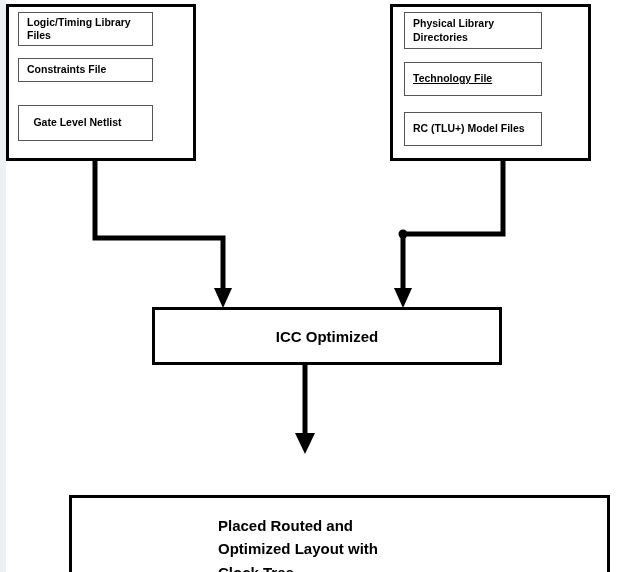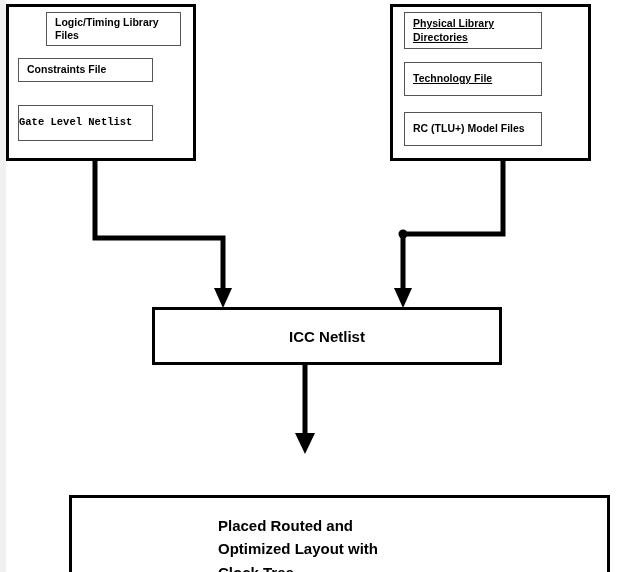--- a/index.html
+++ b/index.html
@@ -38,24 +38,24 @@
     box-sizing: border-box;
     display: flex;
     align-items: center;
     padding-left: 8px;
     font-size: 10.5px;
     font-weight: bold;
     color: #000000;
     line-height: 1.25;
   }
   .item-box.centered {
+    justify-content: center;
     padding-left: 0;
     padding-right: 16px;
     text-align: center;
-    font-family: Liberation Mono, monospace;
   }
   
   .proc-box {
     position: absolute;
     border: 3px solid #000000;
     background: #ffffff;
     box-sizing: border-box;
     display: flex;
     align-items: center;
     justify-content: center;
@@ -104,49 +104,49 @@
     <polygon points="403,308 394,288 412,288" fill="#000000"></polygon>
 
     <circle cx="403" cy="234" r="4.5" fill="#000000"></circle>
 
     <path d="M 305 365 L 305 440" stroke="#000000" stroke-width="5" fill="none"></path>
     <polygon points="305,454 295,433 315,433" fill="#000000"></polygon>
   </svg>
 
   <div class="group-box" style="left:6px; top:4px; width:190px; height:157px;"></div>
 
-  <div class="item-box" style="left:18px; top:12px; width:135px; height:34px;margin-left:28px;">
+  <div class="item-box" style="left:18px; top:12px; width:135px; height:34px;">
     <span>Logic/Timing Library Files</span>
   </div>
 
   <div class="item-box" style="left:18px; top:58px; width:135px; height:24px;">
     <span>Constraints File</span>
   </div>
 
   <div class="item-box centered" style="left:18px; top:105px; width:135px; height:36px;">
     <span>Gate Level Netlist</span>
   </div>
 
   <div class="group-box" style="left:390px; top:4px; width:201px; height:157px;"></div>
 
-  <div class="item-box" style="left:404px; top:12px; width:138px; height:37px; white-space:pre-line;text-decoration:underline;">
+  <div class="item-box" style="left:404px; top:12px; width:138px; height:37px; white-space:pre-line;">
     <span>Physical Library
 Directories</span>
   </div>
 
   <div class="item-box" style="left:404px; top:62px; width:138px; height:34px;text-decoration:underline;">
     <span>Technology File</span>
   </div>
 
   <div class="item-box" style="left:404px; top:112px; width:138px; height:34px;">
     <span>RC (TLU+) Model Files</span>
   </div>
 
   <div class="proc-box" style="left:152px; top:307px; width:350px; height:58px;">
-    <span>ICC Netlist</span>
+    <span>ICC Optimized</span>
   </div>
 
   <div class="result-box" style="left:69px; top:455px; width:541px; height:108px;">
     <span>Placed Routed and
 Optimized Layout with
 Clock Tree</span>
   </div>
 
 </div>
 

